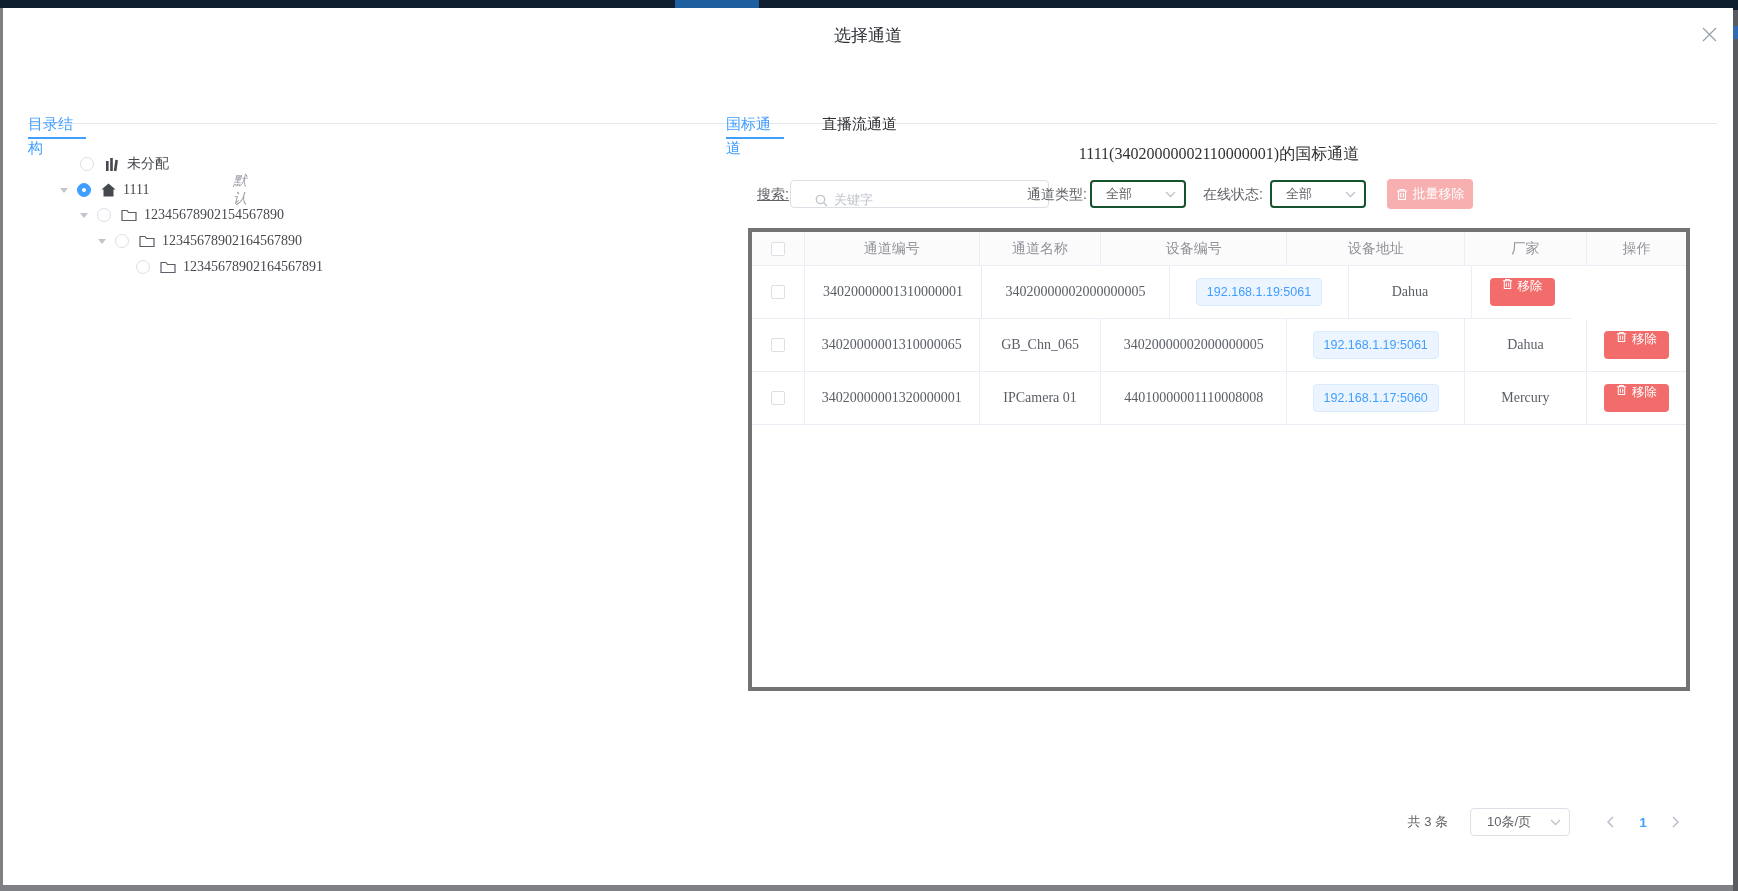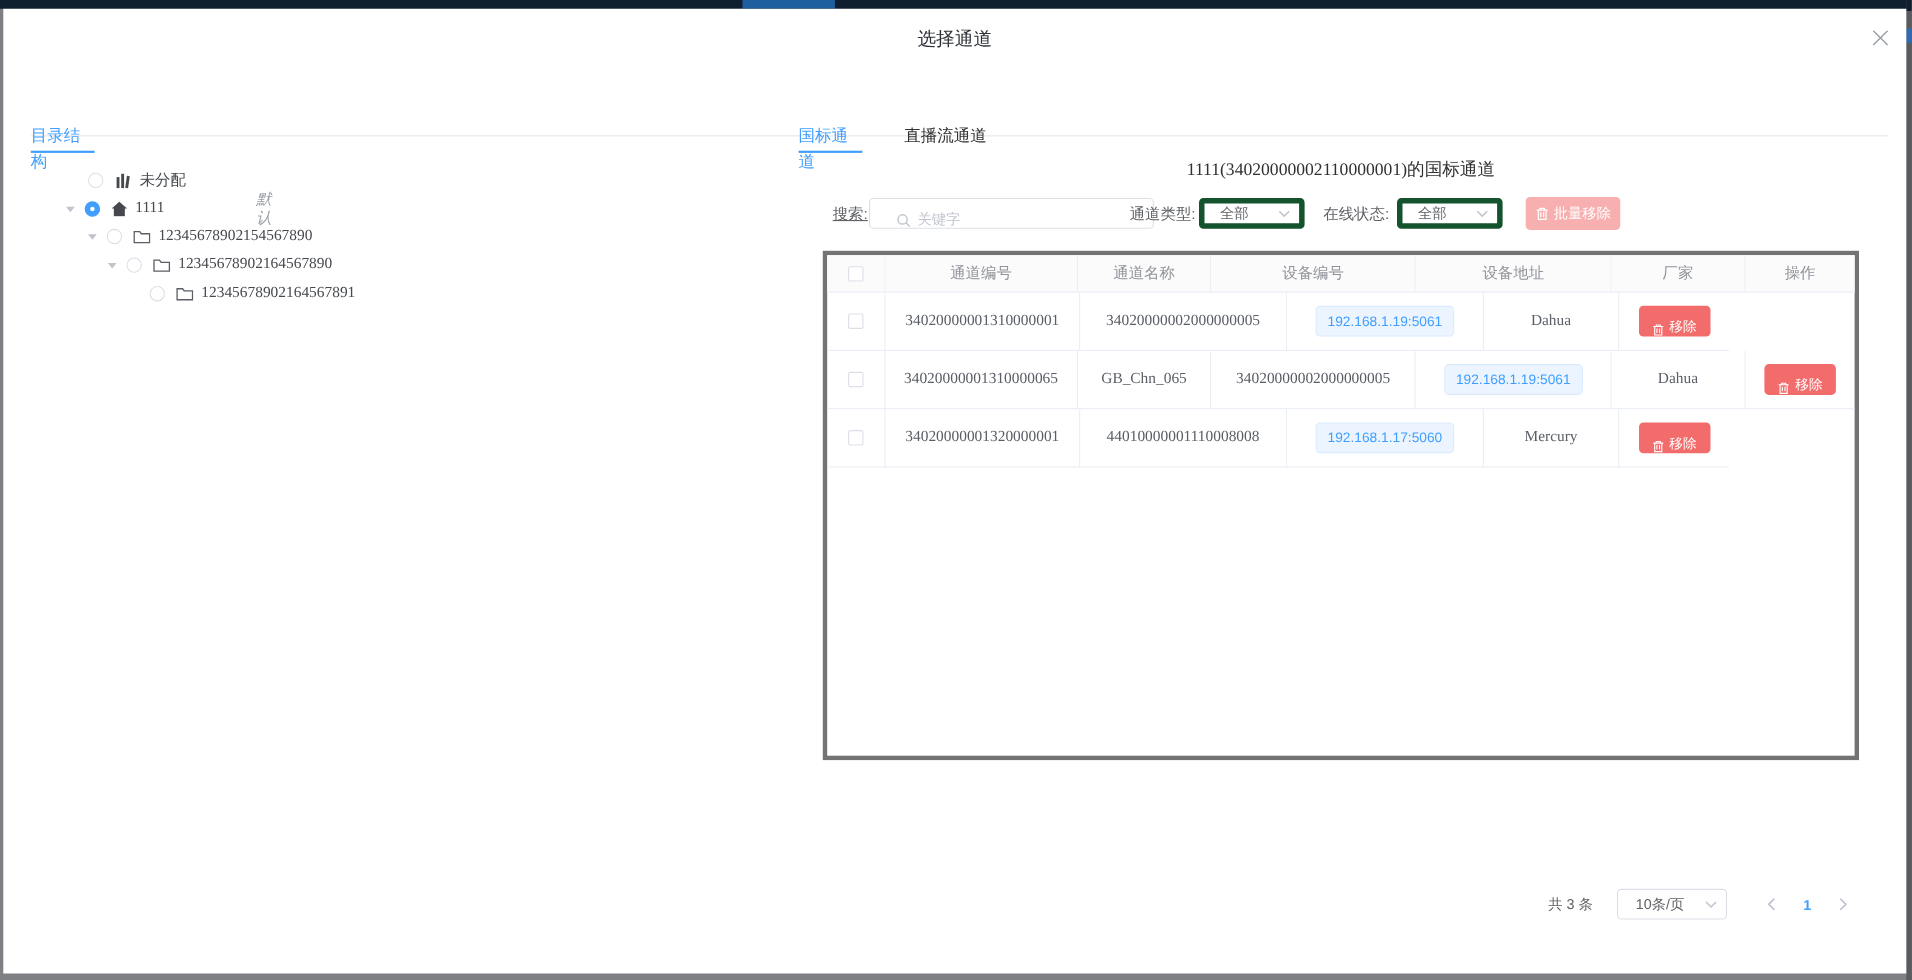--- a/index.html
+++ b/index.html
@@ -36,35 +36,35 @@
   .tree-label{ font-size:14px; color:#45484d; font-family:"Liberation Serif", serif; cursor:pointer; white-space:nowrap; }
   .tree-label.cjk{ font-family:"Liberation Sans", sans-serif; }
   .tree-badge{ position:absolute; left:230px; font-size:14px; font-style:italic; color:#9b9fa8; }
 
   
   .panel-heading{ position:absolute; left:745px; top:136px; width:942px; text-align:center; font-size:16px; color:#303133; font-family:"Liberation Serif", serif; }
   .filter-label{ position:absolute; top:178px; font-size:14px; color:#606266; white-space:nowrap; }
   .search-input{ position:absolute; top:172px; left:787px; width:259px; height:28px; border:1px solid #dcdfe6; border-radius:4px; background:#fff; display:flex; align-items:flex-end; padding-left:24px; }
   .search-input input{ border:none; outline:none; flex:1; font-size:13px; color:#606266; margin-left:6px; background:transparent; }
   .search-input input::placeholder{ color:#c0c4cc; }
-  .select{ position:absolute; top:172px; width:96px; height:28px; border:5px solid #14532d; border-radius:4px; background:#fff; display:flex; align-items:center; justify-content:space-between; padding:0 8px 0 14px; cursor:pointer; }
+  .select{ position:absolute; top:172px; width:96px; height:28px; border:2px solid #14532d; border-radius:4px; background:#fff; display:flex; align-items:center; justify-content:space-between; padding:0 8px 0 14px; cursor:pointer; }
   .select .sel-value{ font-size:13px; color:#606266; }
   .btn-batch{ position:absolute; left:1384px; top:171px; width:86px; height:30px; border:none; border-radius:4px; background:#f7afaf; color:#fff; font-size:13px; display:flex; align-items:center; justify-content:center; gap:5px; cursor:not-allowed; }
 
   
   .gb-table{ position:absolute; left:745px; top:220px; width:942px; height:463px; border:4px solid #737373; }
   .t-row{ display:flex; width:100%; }
   .t-cell{ border-right:1px solid #ebeef5; border-bottom:1px solid #ebeef5; display:flex; align-items:center; justify-content:center; overflow:hidden; }
   .t-cell:last-child{ border-right:none; }
   .t-head .t-cell{ height:34px; font-size:14px; color:#909399; background:#fbfbfc; }
   .t-body .t-cell{ height:53px; font-size:14px; color:#5a5e66; font-family:"Liberation Serif", serif; }
   .c0{ width:53px; } .c1{ width:177px; } .c2{ width:122px; } .c3{ width:188px; } .c4{ width:179px; } .c5{ width:123px; } .c6{ width:100px; border-right:none; }
   .checkbox{ width:14px; height:14px; border:1px solid #dcdfe6; border-radius:2px; background:#fff; cursor:pointer; }
   .addr-tag{ background:#ECF5FF; border:1px solid #D9ECFF; color:#409EFF; border-radius:4px; font-size:12.5px; padding:6px 10px; font-family:"Liberation Sans", sans-serif; }
-  .btn-remove{ border:none; border-radius:4px; background:#f36c6c; color:#fff; font-size:12.5px; height:28px; padding:0 12px; display:flex; align-items:flex-end; gap:5px; cursor:pointer; }
+  .btn-remove{ border:none; border-radius:4px; background:#f36c6c; color:#fff; font-size:12.5px; height:28px; padding:0 12px; display:flex; align-items:flex-start; gap:5px; cursor:pointer; }
 
   
   .pagination{ position:absolute; top:800px; left:745px; width:942px; height:28px; display:flex; align-items:center; justify-content:flex-end; }
   .pg-total{ font-size:13px; color:#606266; margin-right:22px; }
   .pg-size{ width:100px; height:28px; border:1px solid #dcdfe6; border-radius:4px; display:flex; align-items:center; justify-content:space-between; padding:0 8px 0 16px; cursor:pointer; margin-right:26px; }
   .pg-size .sel-value{ font-size:13px; color:#606266; }
   .pg-arrow{ width:28px; height:28px; display:flex; align-items:center; justify-content:center; cursor:pointer; }
   .pg-num{ width:28px; height:28px; margin:0 5px; display:flex; align-items:center; justify-content:center; font-size:13px; font-weight:bold; color:#409EFF; cursor:pointer; }
 </style>
 </head>
@@ -254,20 +254,21 @@
               <span>移除</span>
             </button>
           </div>
         </div>
 
         <div class="t-row">
           <div class="t-cell c0">
               <span class="checkbox"></span>
             </div>
           <div class="t-cell c1">34020000001320000001</div>
+          <div class="t-cell c2">IPCamera 01</div>
           <div class="t-cell c3">44010000001110008008</div>
           <div class="t-cell c4">
               <span class="addr-tag">192.168.1.17:5060</span>
             </div>
           <div class="t-cell c5">Mercury</div>
           <div class="t-cell c6">
             <button class="btn-remove">
               <svg width="11" height="12" viewBox="0 0 12 13">
                   <path d="M1 3 H11 M4 3 V1.5 H8 V3 M2.5 3 V11.5 H9.5 V3 M4.7 5 V9.5 M7.3 5 V9.5" fill="none" stroke="#fff" stroke-width="1.1"></path>
                 </svg>

